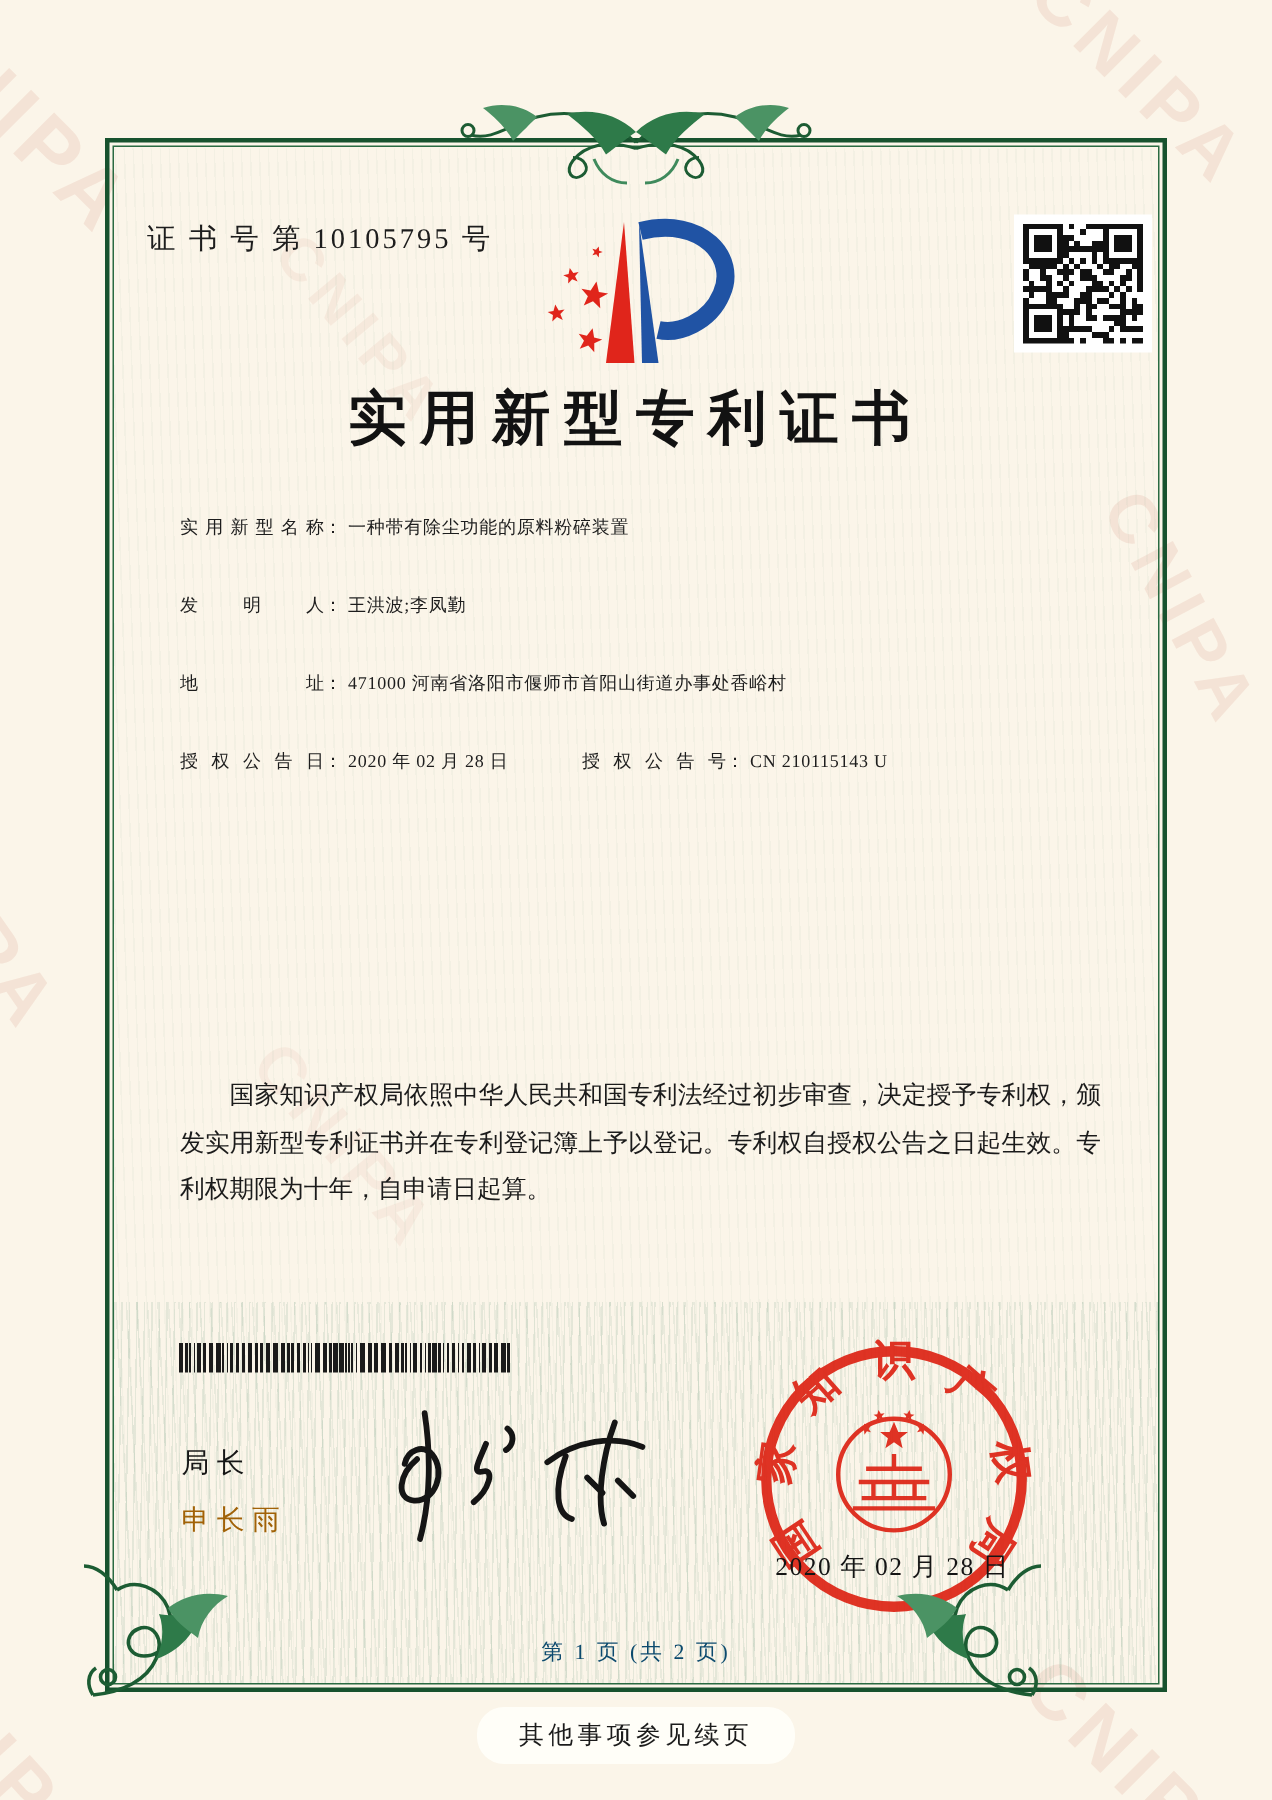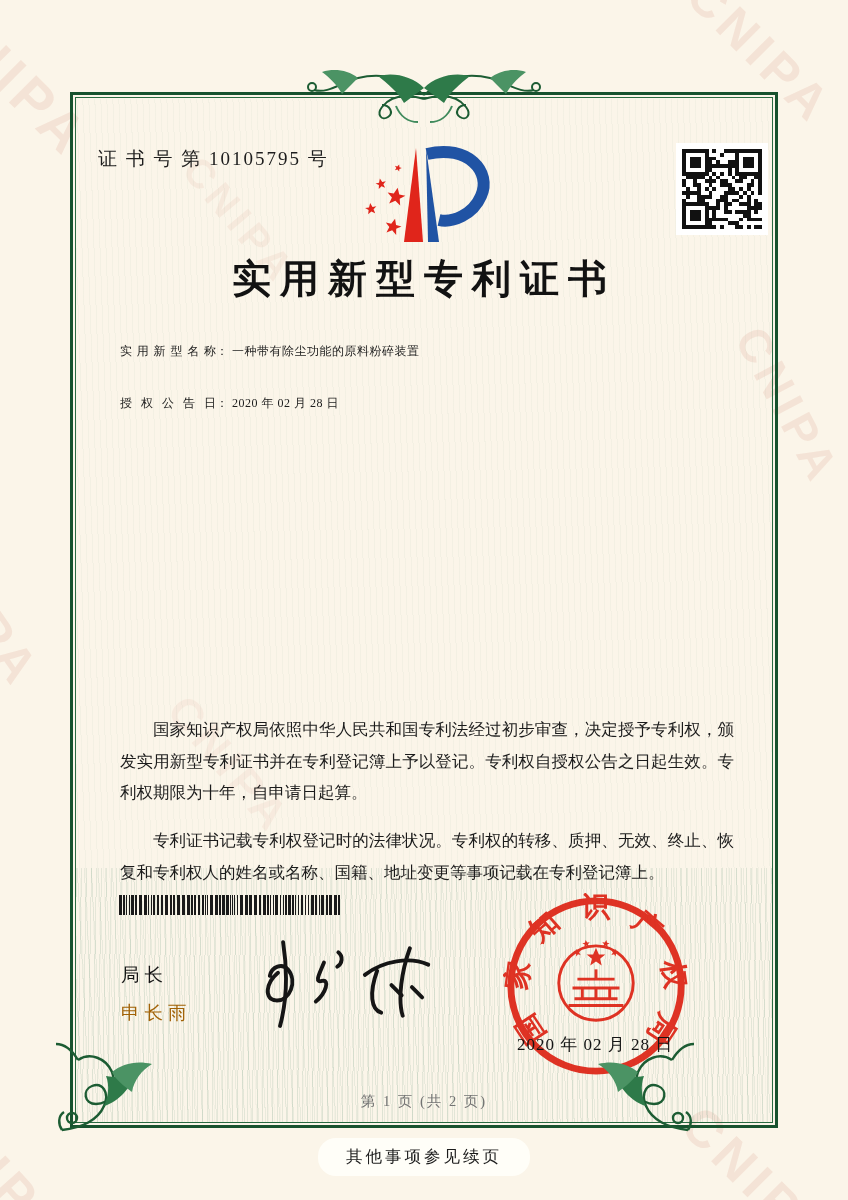--- a/index.html
+++ b/index.html
@@ -30,21 +30,21 @@
       color:#1b1b1b;text-align:justify;}
   .paras p{margin:16px;text-indent:2em;}
   .barcode{position:absolute;left:119px;top:895px;}
   .sig-title{position:absolute;left:121px;top:962px;font-size:18.5px;letter-spacing:5px;color:#161616;text-align:right;}
   .sig-name{position:absolute;left:121px;top:1000px;font-size:18.5px;letter-spacing:5px;color:#a16207;}
   .sig-hand{position:absolute;left:250px;top:936px;}
   .seal{position:absolute;left:503px;top:893px;opacity:.93;}
   .seal-date{position:absolute;left:495px;top:1033px;width:200px;text-align:center;font-size:17px;
       letter-spacing:1px;color:#141414;z-index:4;}
   .page-num{position:absolute;left:0;right:0;top:1092px;text-align:center;font-size:14.5px;
-      letter-spacing:2px;color:#737373;}
+      letter-spacing:2px;color:#0c4a6e;}
   .cont-note{position:absolute;left:0;right:0;top:1138px;text-align:center;}
   .cont-note span{display:inline-block;background:#fffef8;padding:8px 28px;font-size:16.5px;
       letter-spacing:3px;color:#1b1b1b;border-radius:18px;}
   .qr-box{position:absolute;left:676px;top:143px;width:92px;height:92px;background:#fff;
       display:flex;align-items:center;justify-content:center;}
 </style>
 </head>
 <body>
 
 <div class="sheet">
@@ -363,27 +363,35 @@
         </svg>
     </div>
 
     <div class="title">实用新型专利证书</div>
 
     <div class="fields">
       <div class="frow">
         <span class="flabel">实用新型名称</span><span class="colon">：</span><span class="fvalue">一种带有除尘功能的原料粉碎装置</span>
       </div>
       <div class="frow">
+        <span class="flabel">发明人</span><span class="colon">：</span><span class="fvalue">王洪波;李凤勤</span>
+      </div>
+      <div class="frow">
+        <span class="flabel">地址</span><span class="colon">：</span><span class="fvalue">471000 河南省洛阳市偃师市首阳山街道办事处香峪村</span>
+      </div>
+      <div class="frow">
         <span class="flabel">授权公告日</span><span class="colon">：</span><span class="fvalue">2020 年 02 月 28 日</span>
+        <span class="pair2">
+          <span class="flabel">授权公告号</span><span class="colon">：</span><span class="fvalue">CN 210115143 U</span>
+        </span>
       </div>
     </div>
 
     <div class="paras">
       <p>国家知识产权局依照中华人民共和国专利法经过初步审查，决定授予专利权，颁发实用新型专利证书并在专利登记簿上予以登记。专利权自授权公告之日起生效。专利权期限为十年，自申请日起算。</p>
-      <p>专利证书记载专利权登记时的法律状况。专利权的转移、质押、无效、终止、恢复和专利权人的姓名或名称、国籍、地址变更等事项记载在专利登记簿上。</p>
     </div>
 
     <svg id="barcode" class="barcode" width="223" height="20" viewBox="0 0 223 20" shape-rendering="crispEdges">
         <rect x="0" y="0" width="3" height="20" fill="#1a1a1a"></rect>
         <rect x="4" y="0" width="2" height="20" fill="#1a1a1a"></rect>
         <rect x="7" y="0" width="1" height="20" fill="#1a1a1a"></rect>
         <rect x="10" y="0" width="1" height="20" fill="#1a1a1a"></rect>
         <rect x="12" y="0" width="3" height="20" fill="#1a1a1a"></rect>
         <rect x="16" y="0" width="2" height="20" fill="#1a1a1a"></rect>
         <rect x="20" y="0" width="3" height="20" fill="#1a1a1a"></rect>

